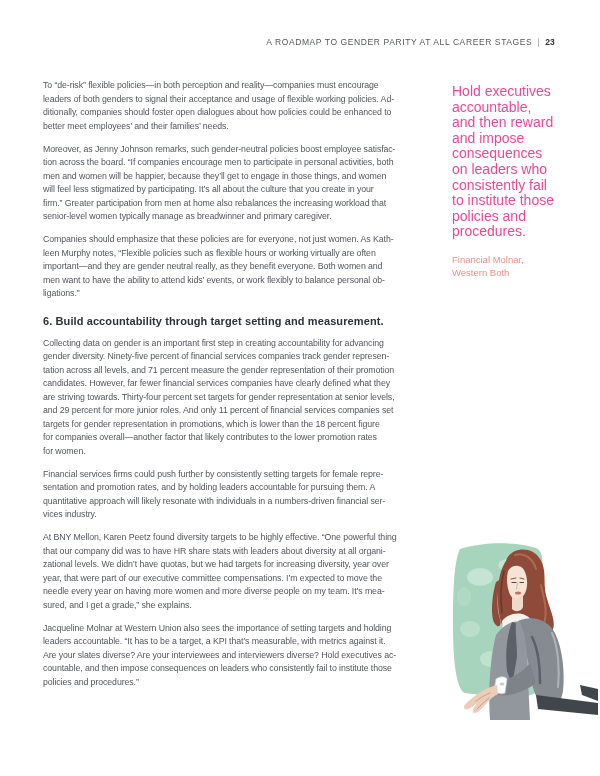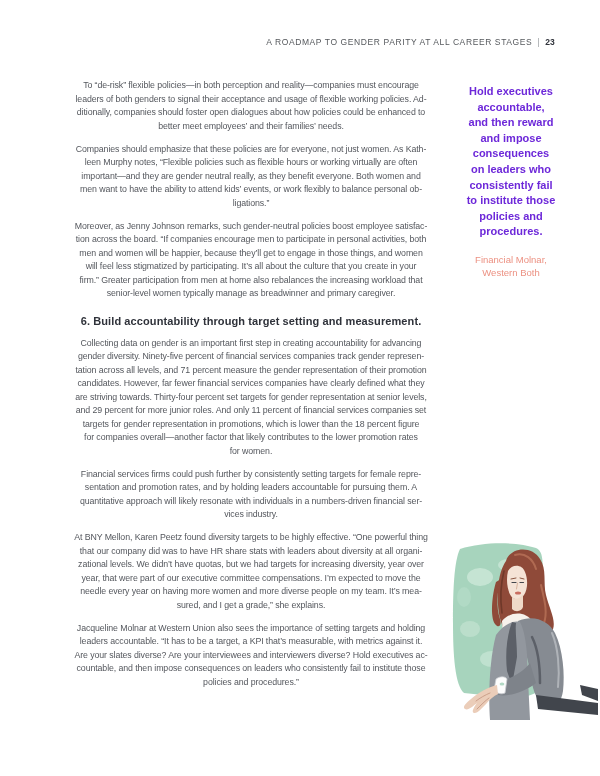--- a/index.html
+++ b/index.html
@@ -3,57 +3,56 @@
 <meta charset="utf-8">
 <style>
   * { margin:0; padding:0; box-sizing:border-box; }
   html,body { background:#ffffff; }
   .page {
     position:relative;
     width:600px; height:776px;
     background:#ffffff;
     font-family:"Liberation Sans", sans-serif;
     overflow:hidden;
-    text-align:center;
   }
   
   .running-header {
     position:absolute; top:37px; right:45px;
     font-size:8.5px; letter-spacing:0.6px;
     color:#55585C; white-space:nowrap;
   }
   .running-header .sep { color:#9a9da1; padding:0 5px; }
   .running-header .pageno { font-weight:bold; color:#2F323A; letter-spacing:0.2px; }
 
   
   .main-col {
-    position:absolute; left:43px; top:79px; width:392px;margin-left:12px;
+    position:absolute; left:43px; top:79px; width:392px;
   }
   .para {
     font-size:8.8px; letter-spacing:-0.1px;
     line-height:13.5px;
     color:#54575D;
     white-space:pre;
     margin:0 0 9.5px 0;
   }
   .section-heading {
     font-size:11px; font-weight:bold;
     color:#2F323A;
     letter-spacing:0.1px;
     margin:14px 0 10px 0;
   }
 
   
   .sidebar {
     position:absolute; left:452px; top:84px; width:118px;
   }
   .pull-quote {
-    font-size:11px; font-weight:bold;
+    font-size:14px; font-weight:normal;
     line-height:15.6px;
-    color:#6d28d9;
+    color:#ec4899;
     white-space:pre;
   }
   .attribution {
     margin-top:13px;
     font-size:9.5px; line-height:13px;
     color:#EC9182;
   }
 
   
   .illustration {
@@ -69,31 +68,31 @@
 
   <div class="running-header">
     <span>A ROADMAP TO GENDER PARITY AT ALL CAREER STAGES</span><span class="sep">|</span><span class="pageno">23</span>
   </div>
 
   <div class="main-col">
     <div class="para">To “de-risk” flexible policies—in both perception and reality—companies must encourage
 leaders of both genders to signal their acceptance and usage of flexible working policies. Ad-
 ditionally, companies should foster open dialogues about how policies could be enhanced to
 better meet employees’ and their families’ needs.</div>
-    <div class="para">Companies should emphasize that these policies are for everyone, not just women. As Kath-
-leen Murphy notes, “Flexible policies such as flexible hours or working virtually are often
-important—and they are gender neutral really, as they benefit everyone. Both women and
-men want to have the ability to attend kids’ events, or work flexibly to balance personal ob-
-ligations.”</div>
     <div class="para">Moreover, as Jenny Johnson remarks, such gender-neutral policies boost employee satisfac-
 tion across the board. “If companies encourage men to participate in personal activities, both
 men and women will be happier, because they’ll get to engage in those things, and women
 will feel less stigmatized by participating. It’s all about the culture that you create in your
 firm.” Greater participation from men at home also rebalances the increasing workload that
 senior-level women typically manage as breadwinner and primary caregiver.</div>
+    <div class="para">Companies should emphasize that these policies are for everyone, not just women. As Kath-
+leen Murphy notes, “Flexible policies such as flexible hours or working virtually are often
+important—and they are gender neutral really, as they benefit everyone. Both women and
+men want to have the ability to attend kids’ events, or work flexibly to balance personal ob-
+ligations.”</div>
     <div class="section-heading">6. Build accountability through target setting and measurement.</div>
     <div class="para">Collecting data on gender is an important first step in creating accountability for advancing
 gender diversity. Ninety-five percent of financial services companies track gender represen-
 tation across all levels, and 71 percent measure the gender representation of their promotion
 candidates. However, far fewer financial services companies have clearly defined what they
 are striving towards. Thirty-four percent set targets for gender representation at senior levels,
 and 29 percent for more junior roles. And only 11 percent of financial services companies set
 targets for gender representation in promotions, which is lower than the 18 percent figure
 for companies overall—another factor that likely contributes to the lower promotion rates
 for women.</div>

